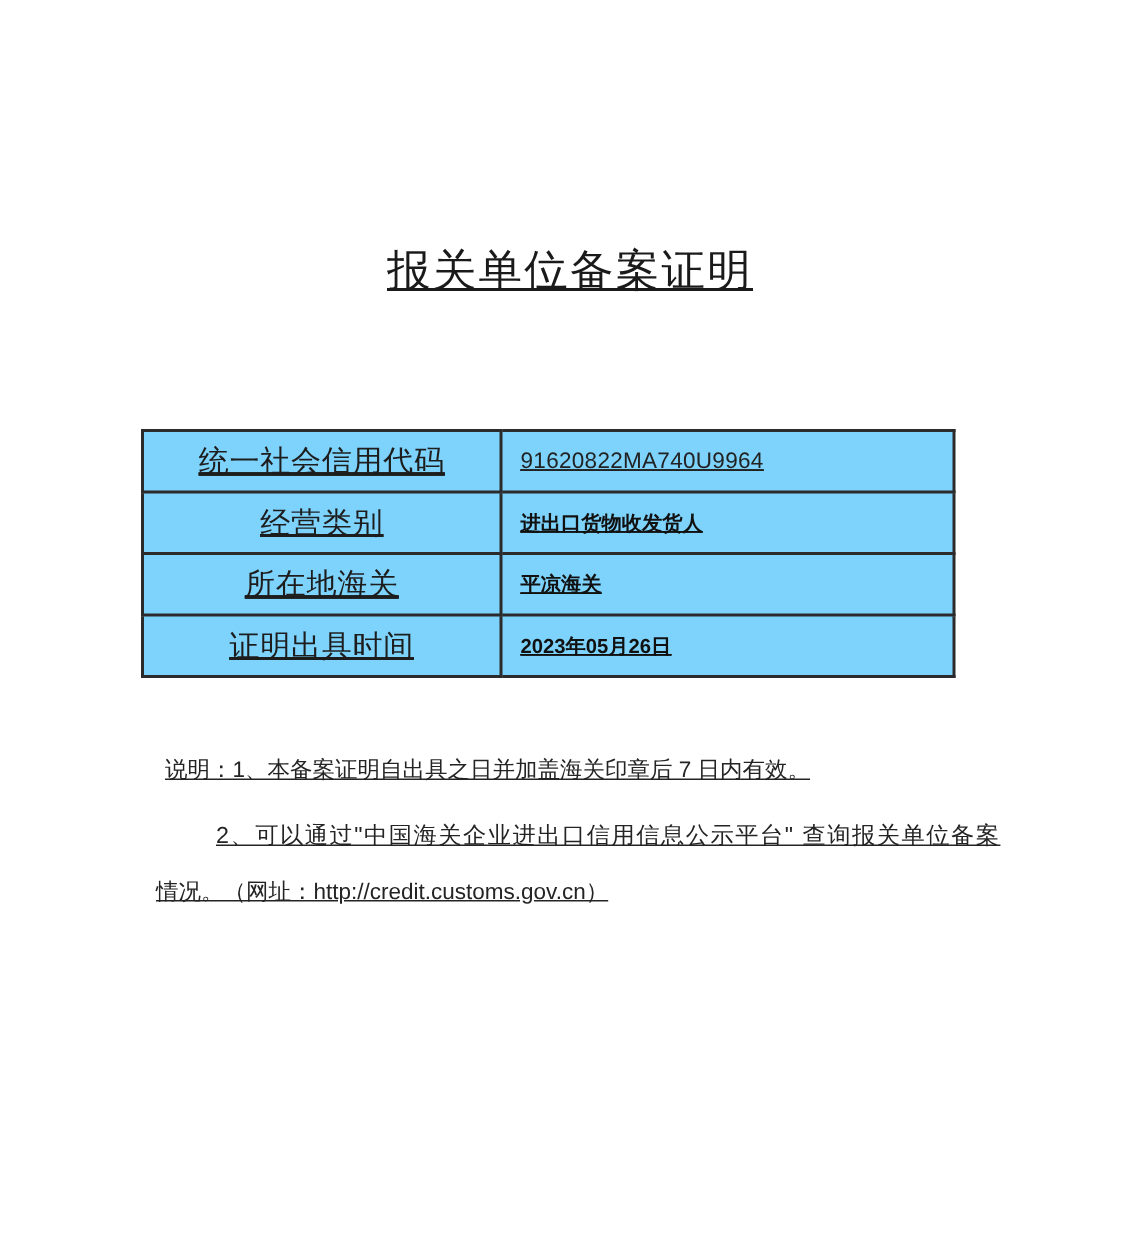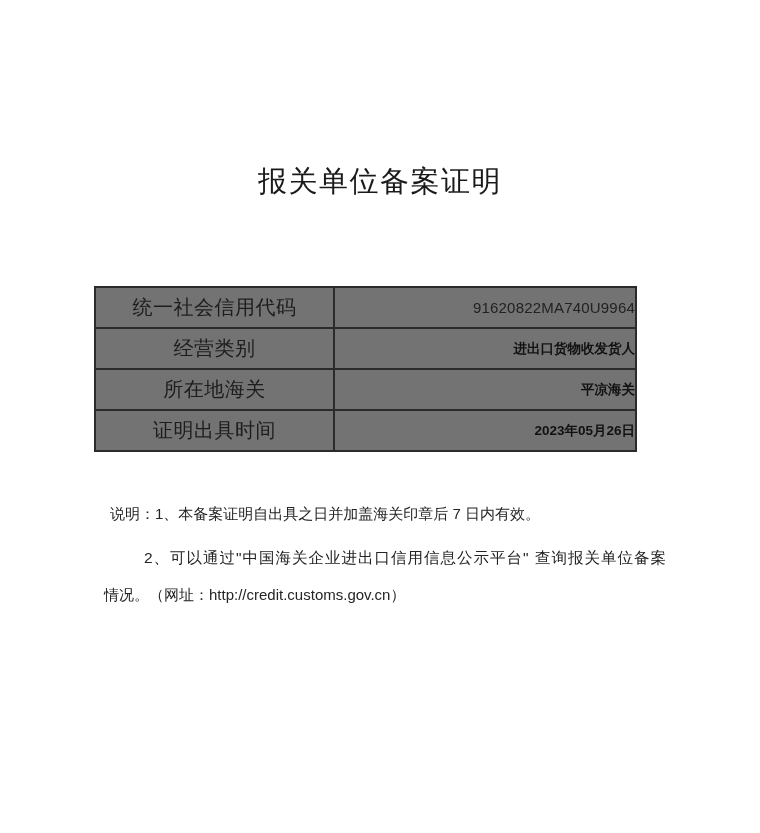--- a/index.html
+++ b/index.html
@@ -1,15 +1,15 @@
 <!DOCTYPE html>
 <html><head>
 <meta charset="utf-8">
 <style>
-  * { margin: 0; padding: 0; box-sizing: border-box; }
+  * { margin: 0; padding: 0; box-sizing: border-box; text-decoration: underline; }
   html, body {
     width: 760px; height: 833px;
     background: #ffffff;
     font-family: "Liberation Sans", "DejaVu Sans", sans-serif;
     color: #1d1d1d;
   }
   .doc {
     position: relative;
     width: 760px; height: 833px;
     background: #ffffff;
@@ -30,36 +30,35 @@
     position: absolute;
     left: 94px; top: 286px;
     width: 543px;
     border-collapse: collapse;
     table-layout: fixed;
   }
   .info-table td {
     border: 2px solid #2b2b2b;
     height: 41px;
     vertical-align: middle;
-    background: #737373;
+    background: #7dd3fc;
   }
   .label-cell {
     width: 239px;
     text-align: center;
     font-size: 20px;
     font-weight: 400;
     letter-spacing: 0.5px;
     color: #1d1d1d;
   }
   .value-cell {
     padding-left: 12px;
     font-size: 13.5px;
     font-weight: 700;
     color: #111111;
-    text-align: right;
   }
   .info-table tr:first-child .value-cell {
     font-size: 15px;
     font-weight: 400;
     letter-spacing: 0.2px;
     color: #222222;
   }
   .note {
     position: absolute;
     color: #242424;

